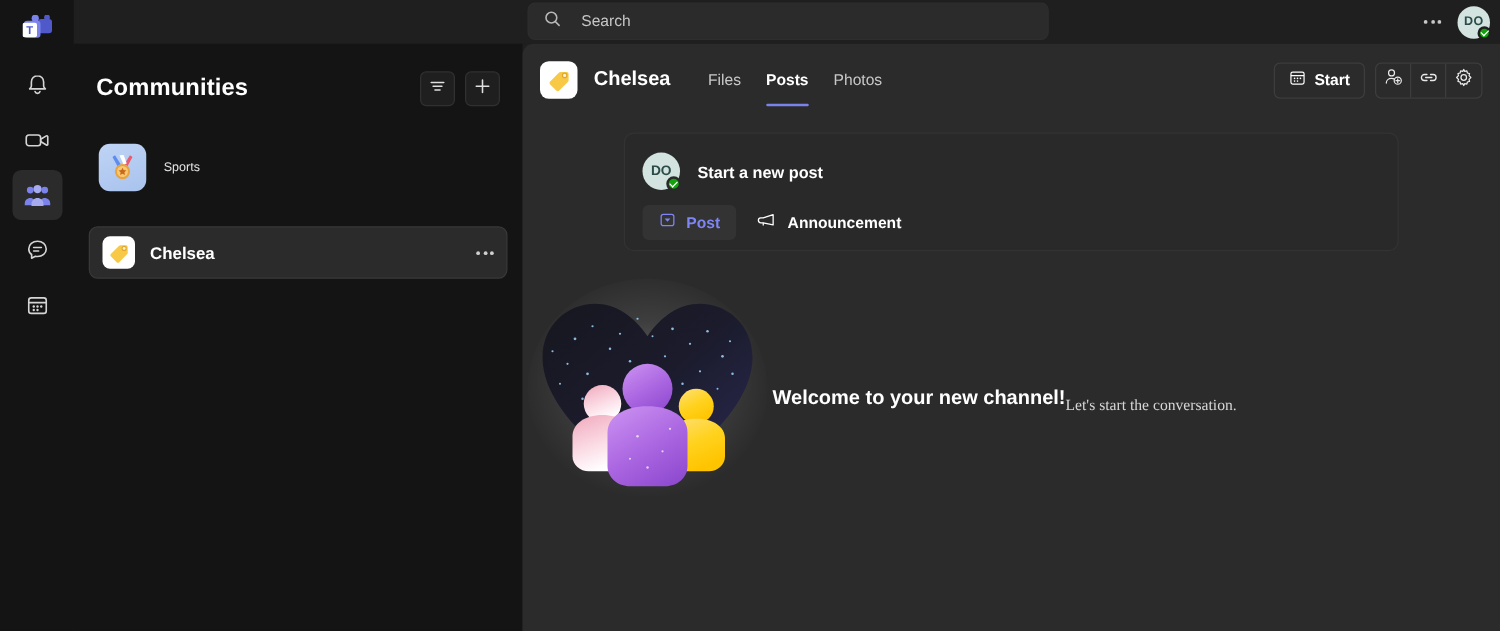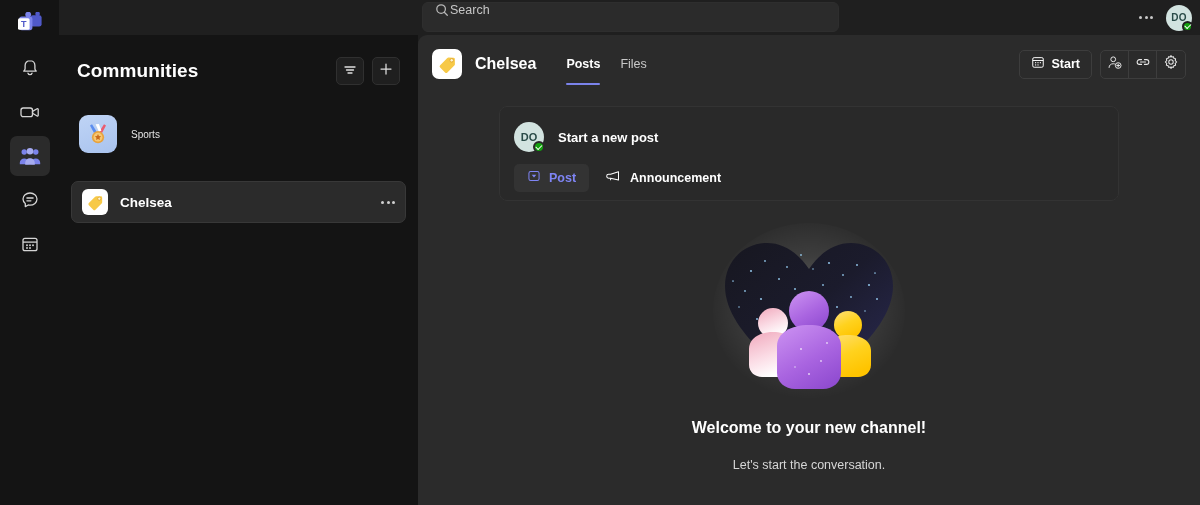--- a/index.html
+++ b/index.html
@@ -28,21 +28,21 @@
   .rail-item svg { display: block; }
 
   
   .topbar {
     position: absolute; left: 59px; top: 0; width: 1141px; height: 35px;
     display: flex; align-items: center; background: #1f1f1f;
   }
   .search-wrap { position: absolute; left: 363px; top: 2px; width: 417px; height: 30px; }
   .search-box {
     width: 100%; height: 100%; background: #2b2b2b; border-radius: 6px;
-    display: flex; align-items: flex-start; padding-left: 12px; gap: 1px;
+    display: flex; align-items: center; padding-left: 12px; gap: 16px;
     border: 1px solid #2e2e2e;
   }
   .search-text { color: #c6c6c6; font-size: 12.5px; }
   .topbar-right { position: absolute; right: 8px; top: 0; height: 35px; display: flex; align-items: center; gap: 6px; }
   .ellipsis-btn {
     width: 28px; height: 28px; border-radius: 5px;
     display: flex; align-items: center; justify-content: center; gap: 2.5px;
   }
   .dot3 { width: 3px; height: 3px; border-radius: 50%; background: #c8c8c8; }
   .avatar {
@@ -168,24 +168,24 @@
   .composer-btns { display: flex; align-items: center; gap: 6px; margin-top: 9px; }
   .post-chip {
     height: 28px; padding: 0 13px; border-radius: 5px; background: #333333;
     display: flex; align-items: center; gap: 8px;
   }
   .post-chip-label { color: #7f85f5; font-size: 12.5px; font-weight: 600; }
   .ann-chip { height: 28px; padding: 0 10px; display: flex; align-items: center; gap: 9px; }
   .ann-label { color: #ffffff; font-size: 12.5px; font-weight: 600; }
 
   
-  .empty { margin-top: 18px; display: flex; flex-direction: column; align-items: center; text-align: center; }
+  .empty { margin-top: 18px; display: flex; align-items: center; text-align: center; }
   .hero { width: 200px; height: 190px; position: relative; }
   .welcome-title { color: #ffffff; font-size: 16px; font-weight: 700; margin-top: 10px; }
-  .welcome-sub { color: #d6d6d6; font-size: 12.5px; margin-top: 21px; }
+  .welcome-sub { color: #d6d6d6; font-size: 12.5px; margin-top: 21px; font-family: Liberation Serif, serif; }
 </style>
 </head>
 <body>
 
 <div class="app">
 
   <div class="rail">
 
     <div class="rail-logo">
       <svg width="24" height="22" viewBox="0 0 24 22">
@@ -327,22 +327,23 @@
     <div class="ch-header">
       <div class="ch-avatar">
         <svg width="21" height="21" viewBox="0 0 20 20">
           <path d="M3 10.6L9.6 4a2 2 0 011.42-.58l4.6.04a1.4 1.4 0 011.39 1.39l.04 4.6A2 2 0 0116.47 11L9.9 17.6a1.6 1.6 0 01-2.27 0L3 12.87a1.6 1.6 0 010-2.27z" fill="#f7c947"></path>
           <circle cx="14" cy="6" r="1.7" fill="#fff4cf" stroke="#e0a72e" stroke-width="0.9"></circle>
         </svg>
       </div>
       <div class="ch-title">Chelsea</div>
 
       <div class="tabs">
+        <div class="tab">Files</div>
         <div class="tab active">Posts</div>
-        <div class="tab">Files</div>
+        <div class="tab">Photos</div>
       </div>
 
       <div class="ch-actions">
         <div class="events-btn">
           <span>
             <svg width="14" height="14" viewBox="0 0 16 16" fill="none" stroke="#ffffff" stroke-width="1.1">
               <rect x="2" y="3" width="12" height="11" rx="1.6"></rect>
               <path d="M2 6.3h12"></path>
               <circle cx="5.3" cy="8.8" r=".75" fill="#ffffff" stroke="none"></circle>
               <circle cx="8" cy="8.8" r=".75" fill="#ffffff" stroke="none"></circle>

